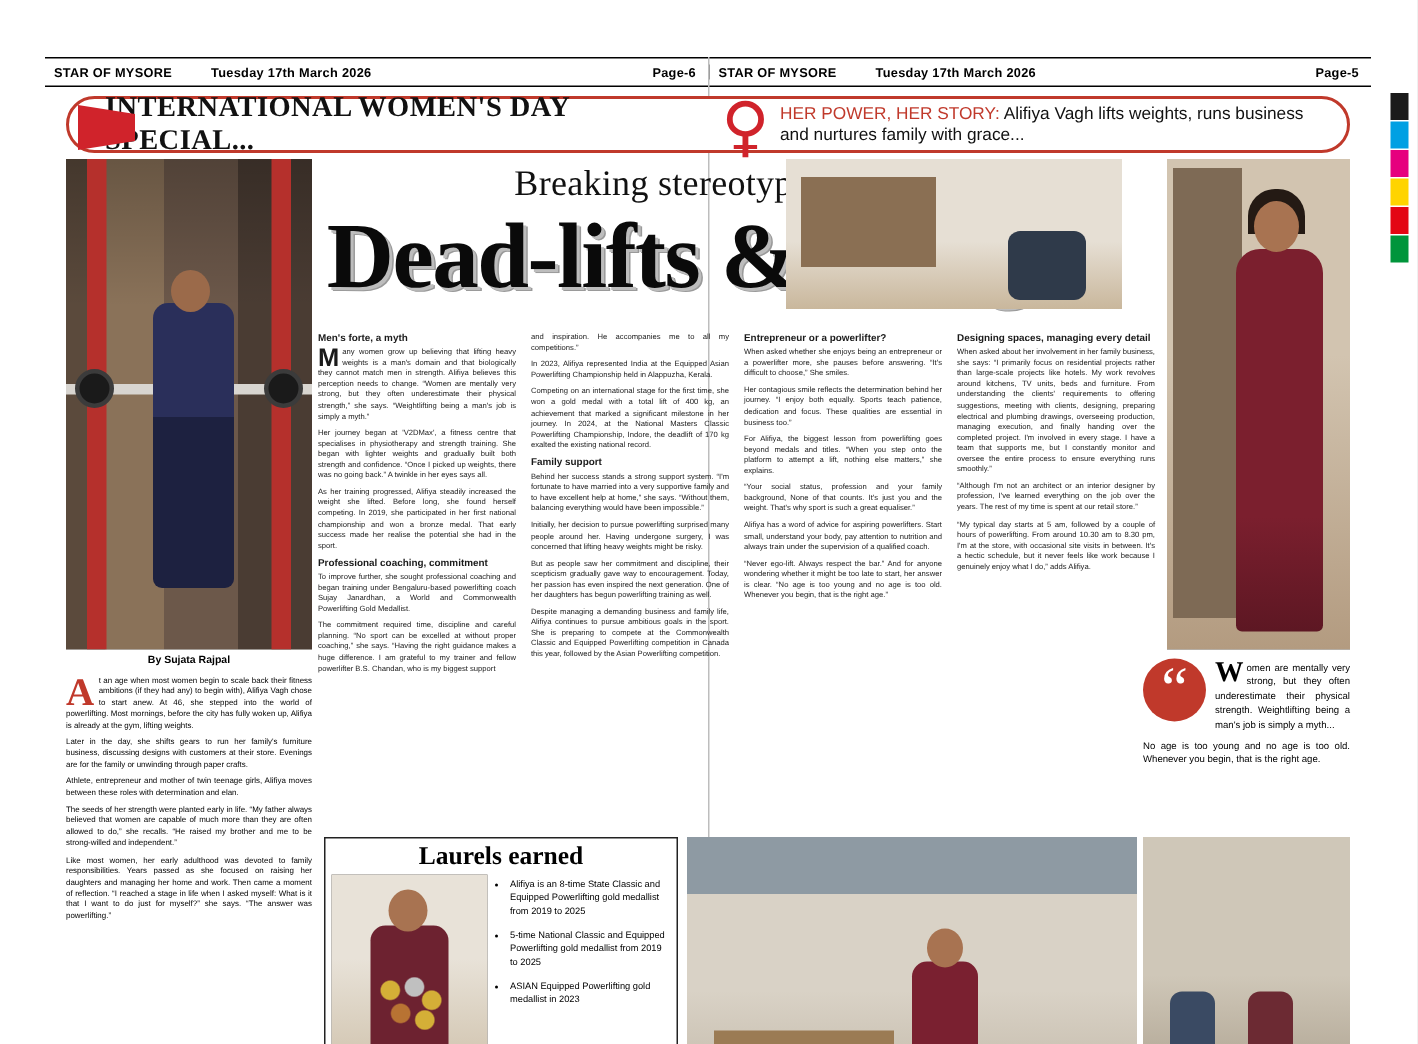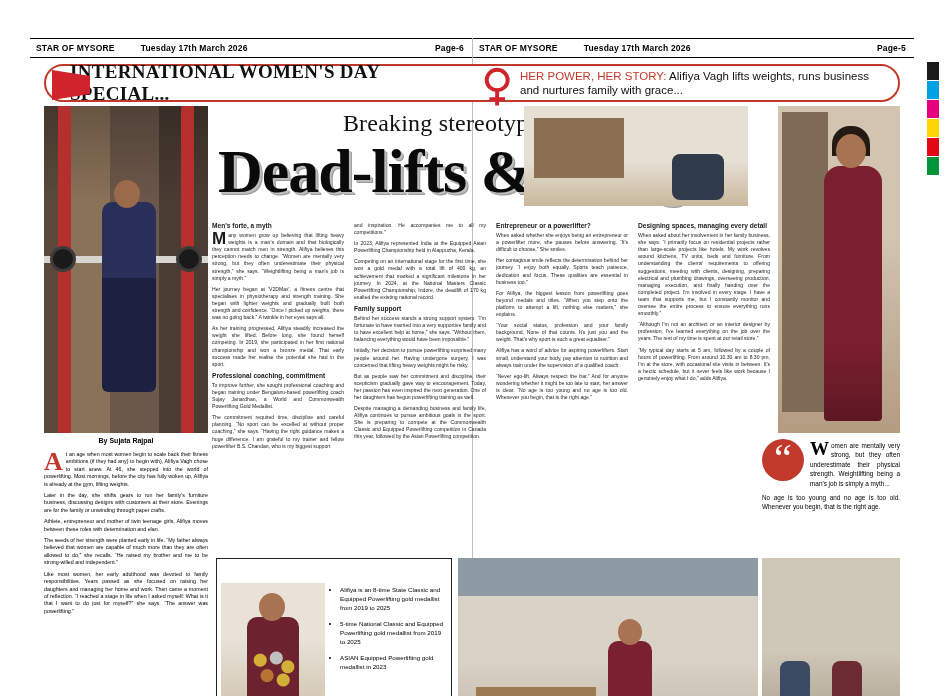--- a/index.html
+++ b/index.html
@@ -323,20 +323,21 @@
     <div class="byline">By Sujata Rajpal</div>
     <div class="sujata">
       <p><span class="dropcapA">A</span><span>t an age when most women begin to scale back their fitness ambitions (if they had any) to begin with), Alifiya Vagh chose to start anew. At 46, she stepped into the world of powerlifting. Most mornings, before the city has fully woken up, Alifiya is already at the gym, lifting weights.</span></p>
       <p>Later in the day, she shifts gears to run her family's furniture business, discussing designs with customers at their store. Evenings are for the family or unwinding through paper crafts.</p>
       <p>Athlete, entrepreneur and mother of twin teenage girls, Alifiya moves between these roles with determination and elan.</p>
       <p>The seeds of her strength were planted early in life. “My father always believed that women are capable of much more than they are often allowed to do,” she recalls. “He raised my brother and me to be strong-willed and independent.”</p>
       <p>Like most women, her early adulthood was devoted to family responsibilities. Years passed as she focused on raising her daughters and managing her home and work. Then came a moment of reflection. “I reached a stage in life when I asked myself: What is it that I want to do just for myself?” she says. “The answer was powerlifting.”</p>
     </div>
 
     <div class="laurels">
+      <div class="laurels-title">Laurels earned</div>
       <div class="photo" id="photo-medals">
         <div class="ph-inner">
           <div class="md-figure"></div>
           <div class="md-head"></div>
           <div class="md-medals"></div>
         </div>
       </div>
       <div class="bullets">
         <ul>
           <li>Alifiya is an 8-time State Classic and Equipped Powerlifting gold medallist from 2019 to 2025</li>

